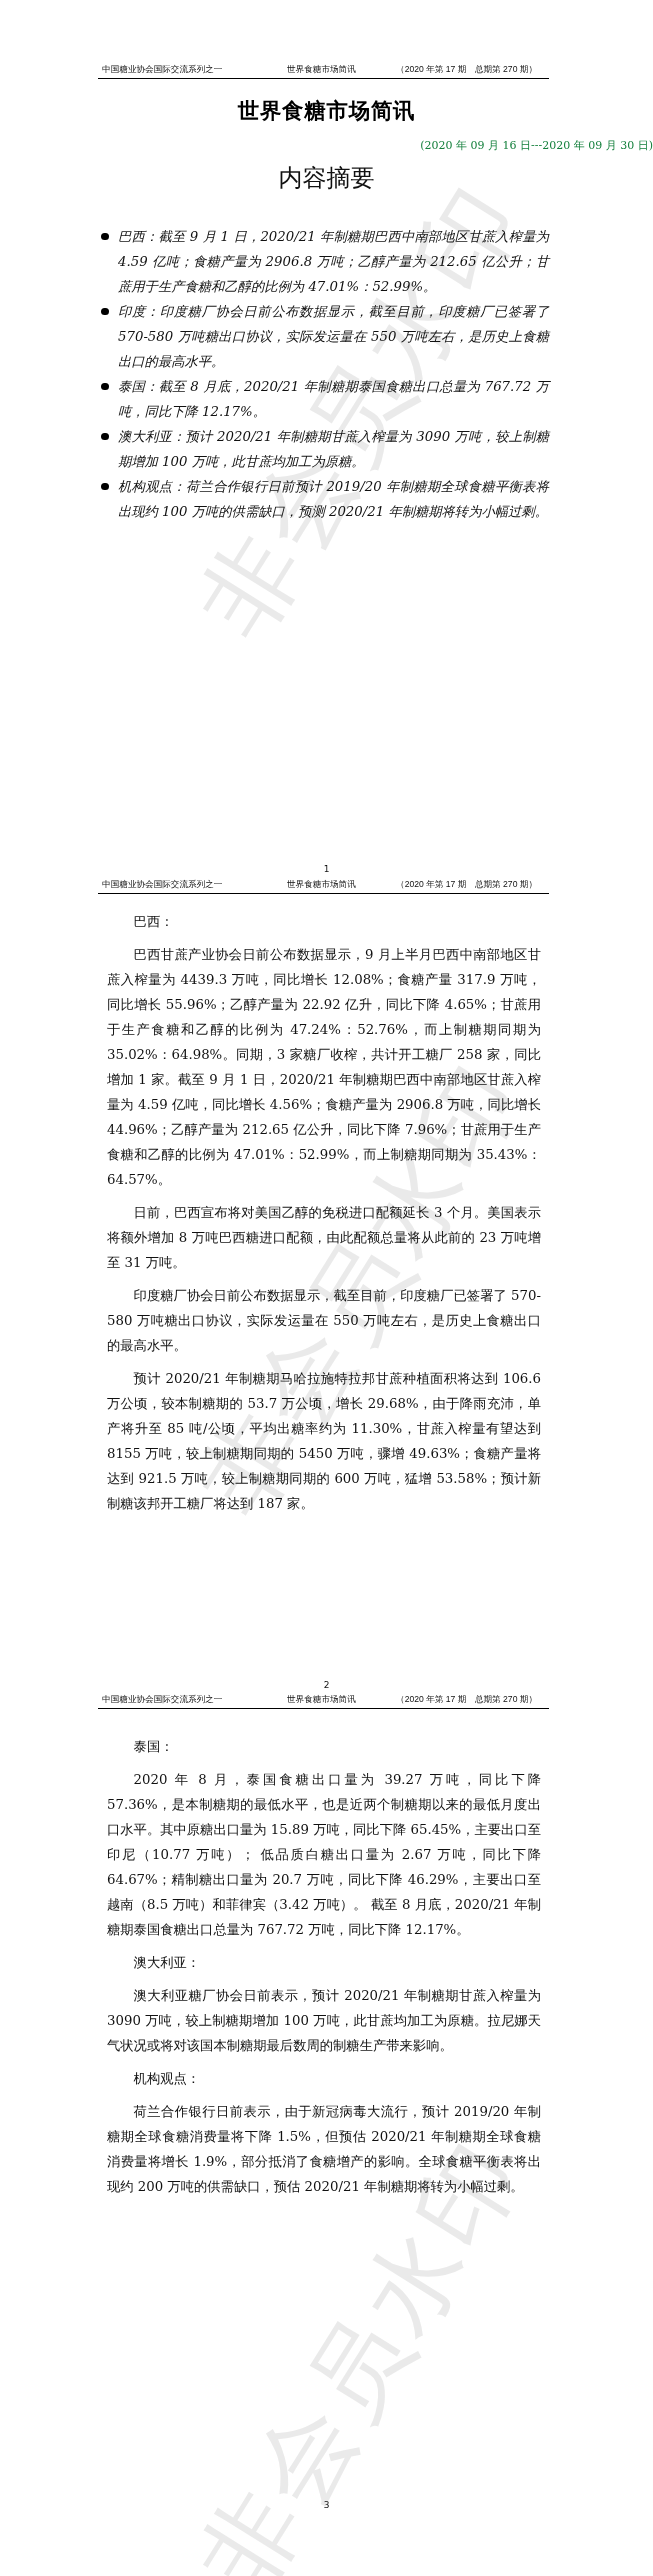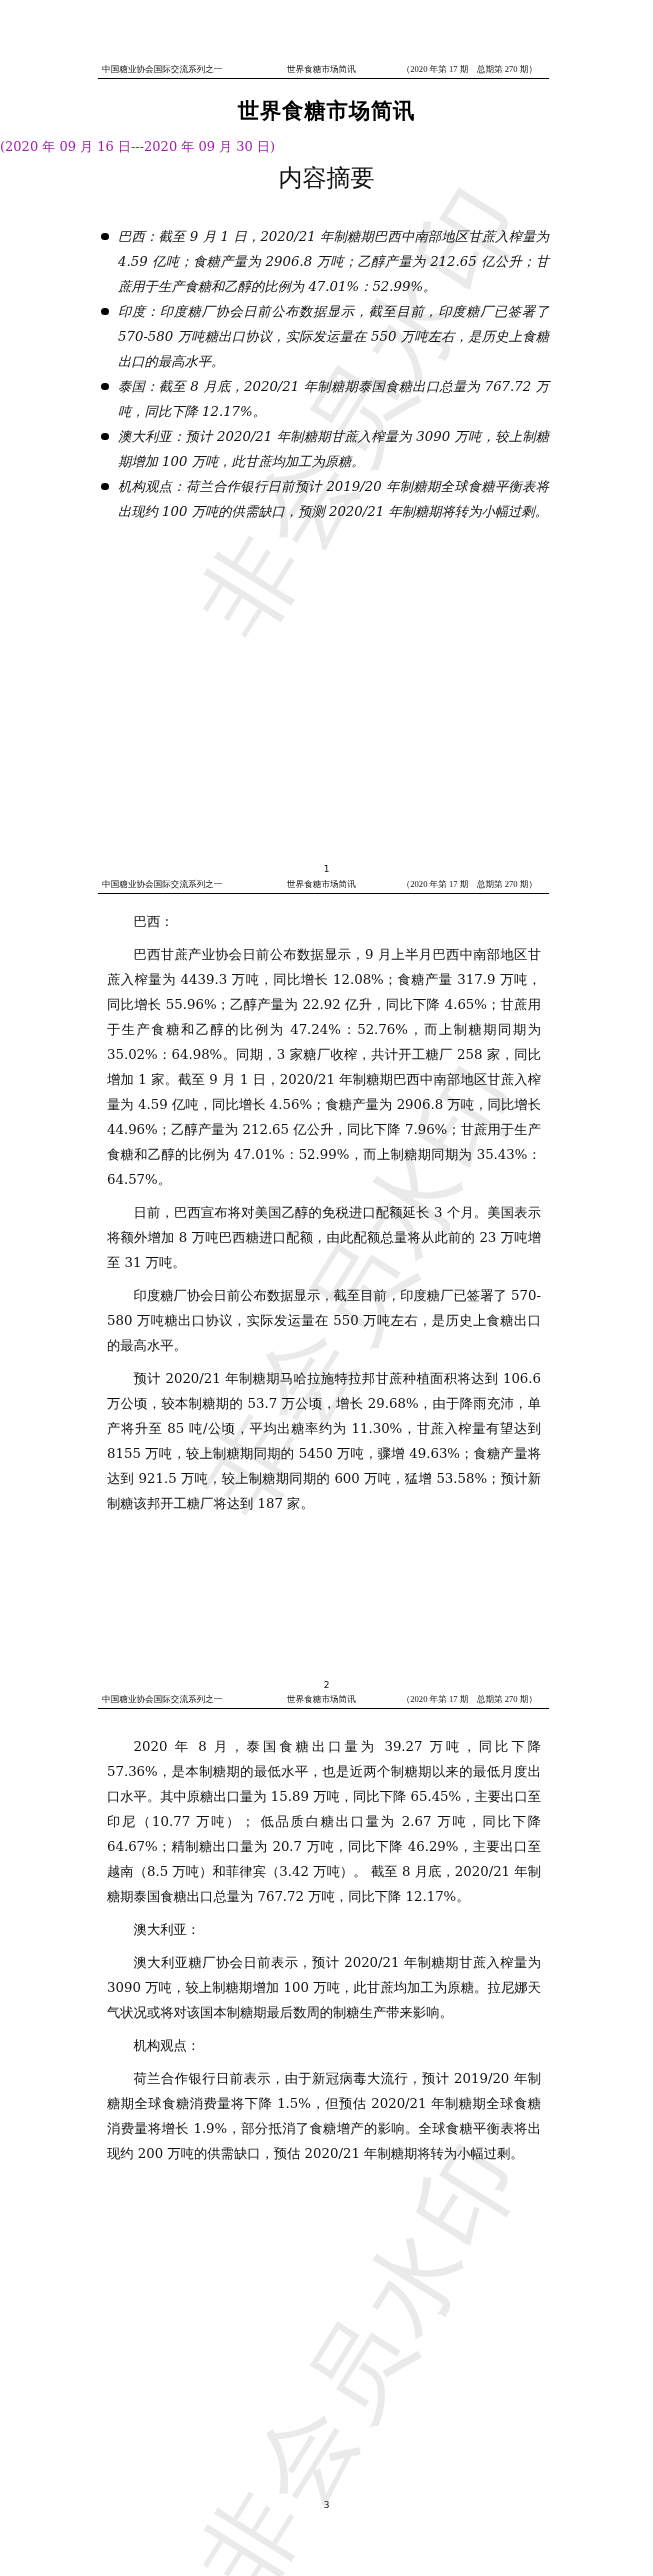--- a/index.html
+++ b/index.html
@@ -5,38 +5,38 @@
     html, body { margin: 0; padding: 0; background: #ffffff; }
     body {
       width: 653px; height: 2576px; position: relative; overflow: hidden;
       font-family: "DejaVu Serif", "Liberation Serif", serif;
       color: #111111;
     }
     .page { position: absolute; left: 0; width: 653px; }
     .header {
       position: absolute; left: 98px; width: 451px; height: 15px;
       border-bottom: 1.2px solid #000;
-      font-family: Liberation Serif, serif;
+      font-family: Liberation Sans, sans-serif;
       font-size: 8.6px; color: #111; text-align: center;
     }
     .header span { position: absolute; top: 0.8px; white-space: nowrap; }
     .header .h-left { left: 4.1px; }
     .header .h-mid { left: 189px; }
     .header .h-right { right: 12px; }
     .page-num {
       position: absolute; left: 0; width: 653px; text-align: center;
       font-family: "DejaVu Sans", "Liberation Sans", sans-serif; font-size: 9px; color: #111;
     }
     .title {
       position: absolute; left: 0; width: 653px; text-align: center;
       font-size: 21.4px; letter-spacing: 0.8px; font-weight: bold; color: #000;
     }
     .date-range {
-      position: absolute; left: 0; width: 653px; text-align: left;
-      font-size: 13px; color: #a21caf;
+      position: absolute; left: 0; width: 653px; text-align: right;
+      font-size: 11px; color: #15803d;
     }
     .abstract-title {
       position: absolute; left: 0; width: 653px; text-align: center;
       font-size: 24px; color: #111;
     }
     .bullets { position: absolute; left: 98px; width: 451px; margin: 0; padding: 0; list-style: none; }
     .bullets li {
       position: relative; padding-left: 20px;
       font-size: 13.3px; line-height: 25px; text-align: justify; font-style: italic;
     }
@@ -121,20 +121,21 @@
 <div class="page" style="top:1693px;height:883px;">
   <div class="watermark" style="left:107px;top:609px;">非会员水印</div>
 
   <div class="header" style="top:0px;">
     <span class="h-left">中国糖业协会国际交流系列之一</span>
     <span class="h-mid">世界食糖市场简讯</span>
     <span class="h-right">（2020 年第 17 期　总期第 270 期）</span>
   </div>
 
   <div class="body-text" style="top:33px;">
+    <p>泰国：</p>
     <p>2020 年 8 月，泰国食糖出口量为 39.27 万吨，同比下降 57.36%，是本制糖期的最低水平，也是近两个制糖期以来的最低月度出口水平。其中原糖出口量为 15.89 万吨，同比下降 65.45%，主要出口至印尼（10.77 万吨）； 低品质白糖出口量为 2.67 万吨，同比下降 64.67%；精制糖出口量为 20.7 万吨，同比下降 46.29%，主要出口至越南（8.5 万吨）和菲律宾（3.42 万吨）。 截至 8 月底，2020/21 年制糖期泰国食糖出口总量为 767.72 万吨，同比下降 12.17%。</p>
     <p>澳大利亚：</p>
     <p>澳大利亚糖厂协会日前表示，预计 2020/21 年制糖期甘蔗入榨量为 3090 万吨，较上制糖期增加 100 万吨，此甘蔗均加工为原糖。拉尼娜天气状况或将对该国本制糖期最后数周的制糖生产带来影响。</p>
     <p>机构观点：</p>
     <p>荷兰合作银行日前表示，由于新冠病毒大流行，预计 2019/20 年制糖期全球食糖消费量将下降 1.5%，但预估 2020/21 年制糖期全球食糖消费量将增长 1.9%，部分抵消了食糖增产的影响。全球食糖平衡表将出现约 200 万吨的供需缺口，预估 2020/21 年制糖期将转为小幅过剩。</p>
   </div>
 
   <div class="page-num" style="top:807px;">3</div>
 </div>
 

